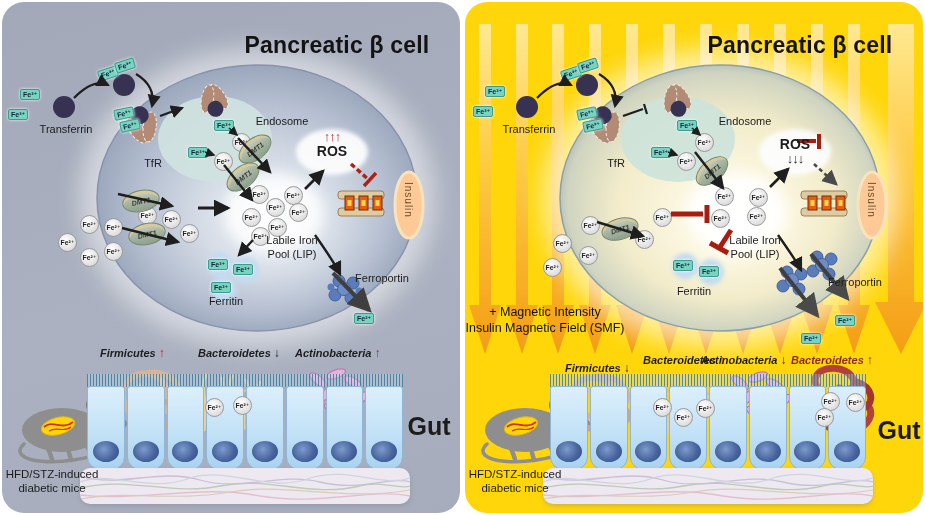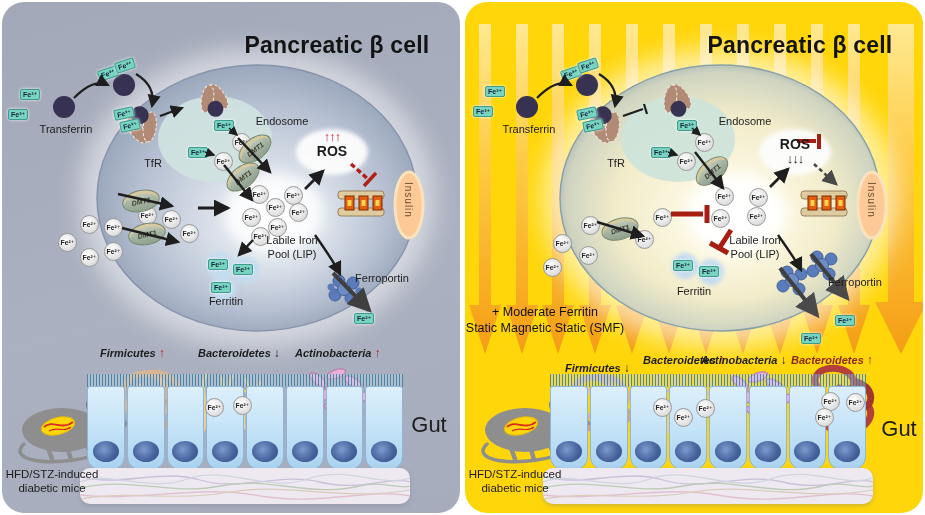--- a/index.html
+++ b/index.html
@@ -7,21 +7,21 @@
           font-family:"Liberation Sans","DejaVu Sans",sans-serif;}
   .panel{position:absolute;top:2px;width:458px;height:511px;border-radius:22px;overflow:hidden;}
   .panel.left{left:2px;background:linear-gradient(165deg,#a2a8b8 0%,#abb1c0 55%,#a6acbb 100%);}
   .panel.right{left:465px;background:#ffd60a;}
   .layer{position:absolute;left:0;top:0;width:458px;height:511px;pointer-events:none;}
   svg.layer{display:block;}
   
   .lbl{position:absolute;transform:translateX(-50%);white-space:nowrap;font-size:11px;color:#1c1c1c;z-index:6;}
   .title{font-size:23px;font-weight:bold;color:#131313;letter-spacing:.2px;}
   .bold14{font-size:14px;font-weight:bold;}
-  .gut{font-size:22px;font-weight:normal;}
+  .gut{font-size:25px;font-weight:bold;}
   .ros-arrows{font-size:13px;font-weight:bold;letter-spacing:-1px;}
   .red{color:#c01d1f;}
   .blk{color:#1f1f1f;}
   .dred{color:#9c1b14;}
   .bactname{font-style:italic;font-weight:600;font-size:11px;color:#1d1d1d;}
   .bact{position:absolute;white-space:nowrap;z-index:6;}
   .trend{font-weight:bold;font-size:12px;margin-left:3px;}
   .mur{color:#8a2a20;}
   .smf{font-size:12.5px;color:#111;}
   .insulin-v{position:absolute;writing-mode:vertical-rl;text-orientation:mixed;font-size:10px;color:#6b4d28;z-index:6;letter-spacing:1px;}
@@ -576,22 +576,22 @@
     <span class="lbl bold14" style="left:330px;top:134px">ROS</span>
     <span class="lbl ros-arrows blk" style="left:330px;top:149px">↓↓↓</span>
     <span class="lbl" style="left:290px;top:232px">Labile Iron</span>
     <span class="lbl" style="left:290px;top:246px">Pool (LIP)</span>
     <span class="lbl" style="left:229px;top:283px">Ferritin</span>
     <span class="lbl" style="left:390px;top:274px">Ferroportin</span>
     <span class="insulin-v" style="left:401px;top:180px">Insulin</span>
     <span class="lbl gut" style="left:434px;top:414px">Gut</span>
     <span class="lbl" style="left:50px;top:466px;font-size:11.5px">HFD/STZ-induced</span>
     <span class="lbl" style="left:50px;top:480px;font-size:11.5px">diabetic mice</span>
-    <span class="lbl smf" style="left:80px;top:303px">+ Moderate Ferritin</span>
-    <span class="lbl smf" style="left:80px;top:319px">Static Magnetic Static (SMF)</span>
+    <span class="lbl smf" style="left:80px;top:303px">+ Magnetic Intensity</span>
+    <span class="lbl smf" style="left:80px;top:319px">Insulin Magnetic Field (SMF)</span>
     <div class="bact" style="left:100px;top:356px">
       <span class="bactname">Firmicutes</span><span class="trend blk">↓</span>
     </div>
     <div class="bact" style="left:178px;top:348px">
       <span class="bactname">Bacteroidetes</span><span class="trend red">↑</span>
     </div>
     <div class="bact" style="left:236px;top:348px">
       <span class="bactname">Actinobacteria</span><span class="trend blk">↓</span>
     </div>
     <div class="bact" style="left:326px;top:348px">

